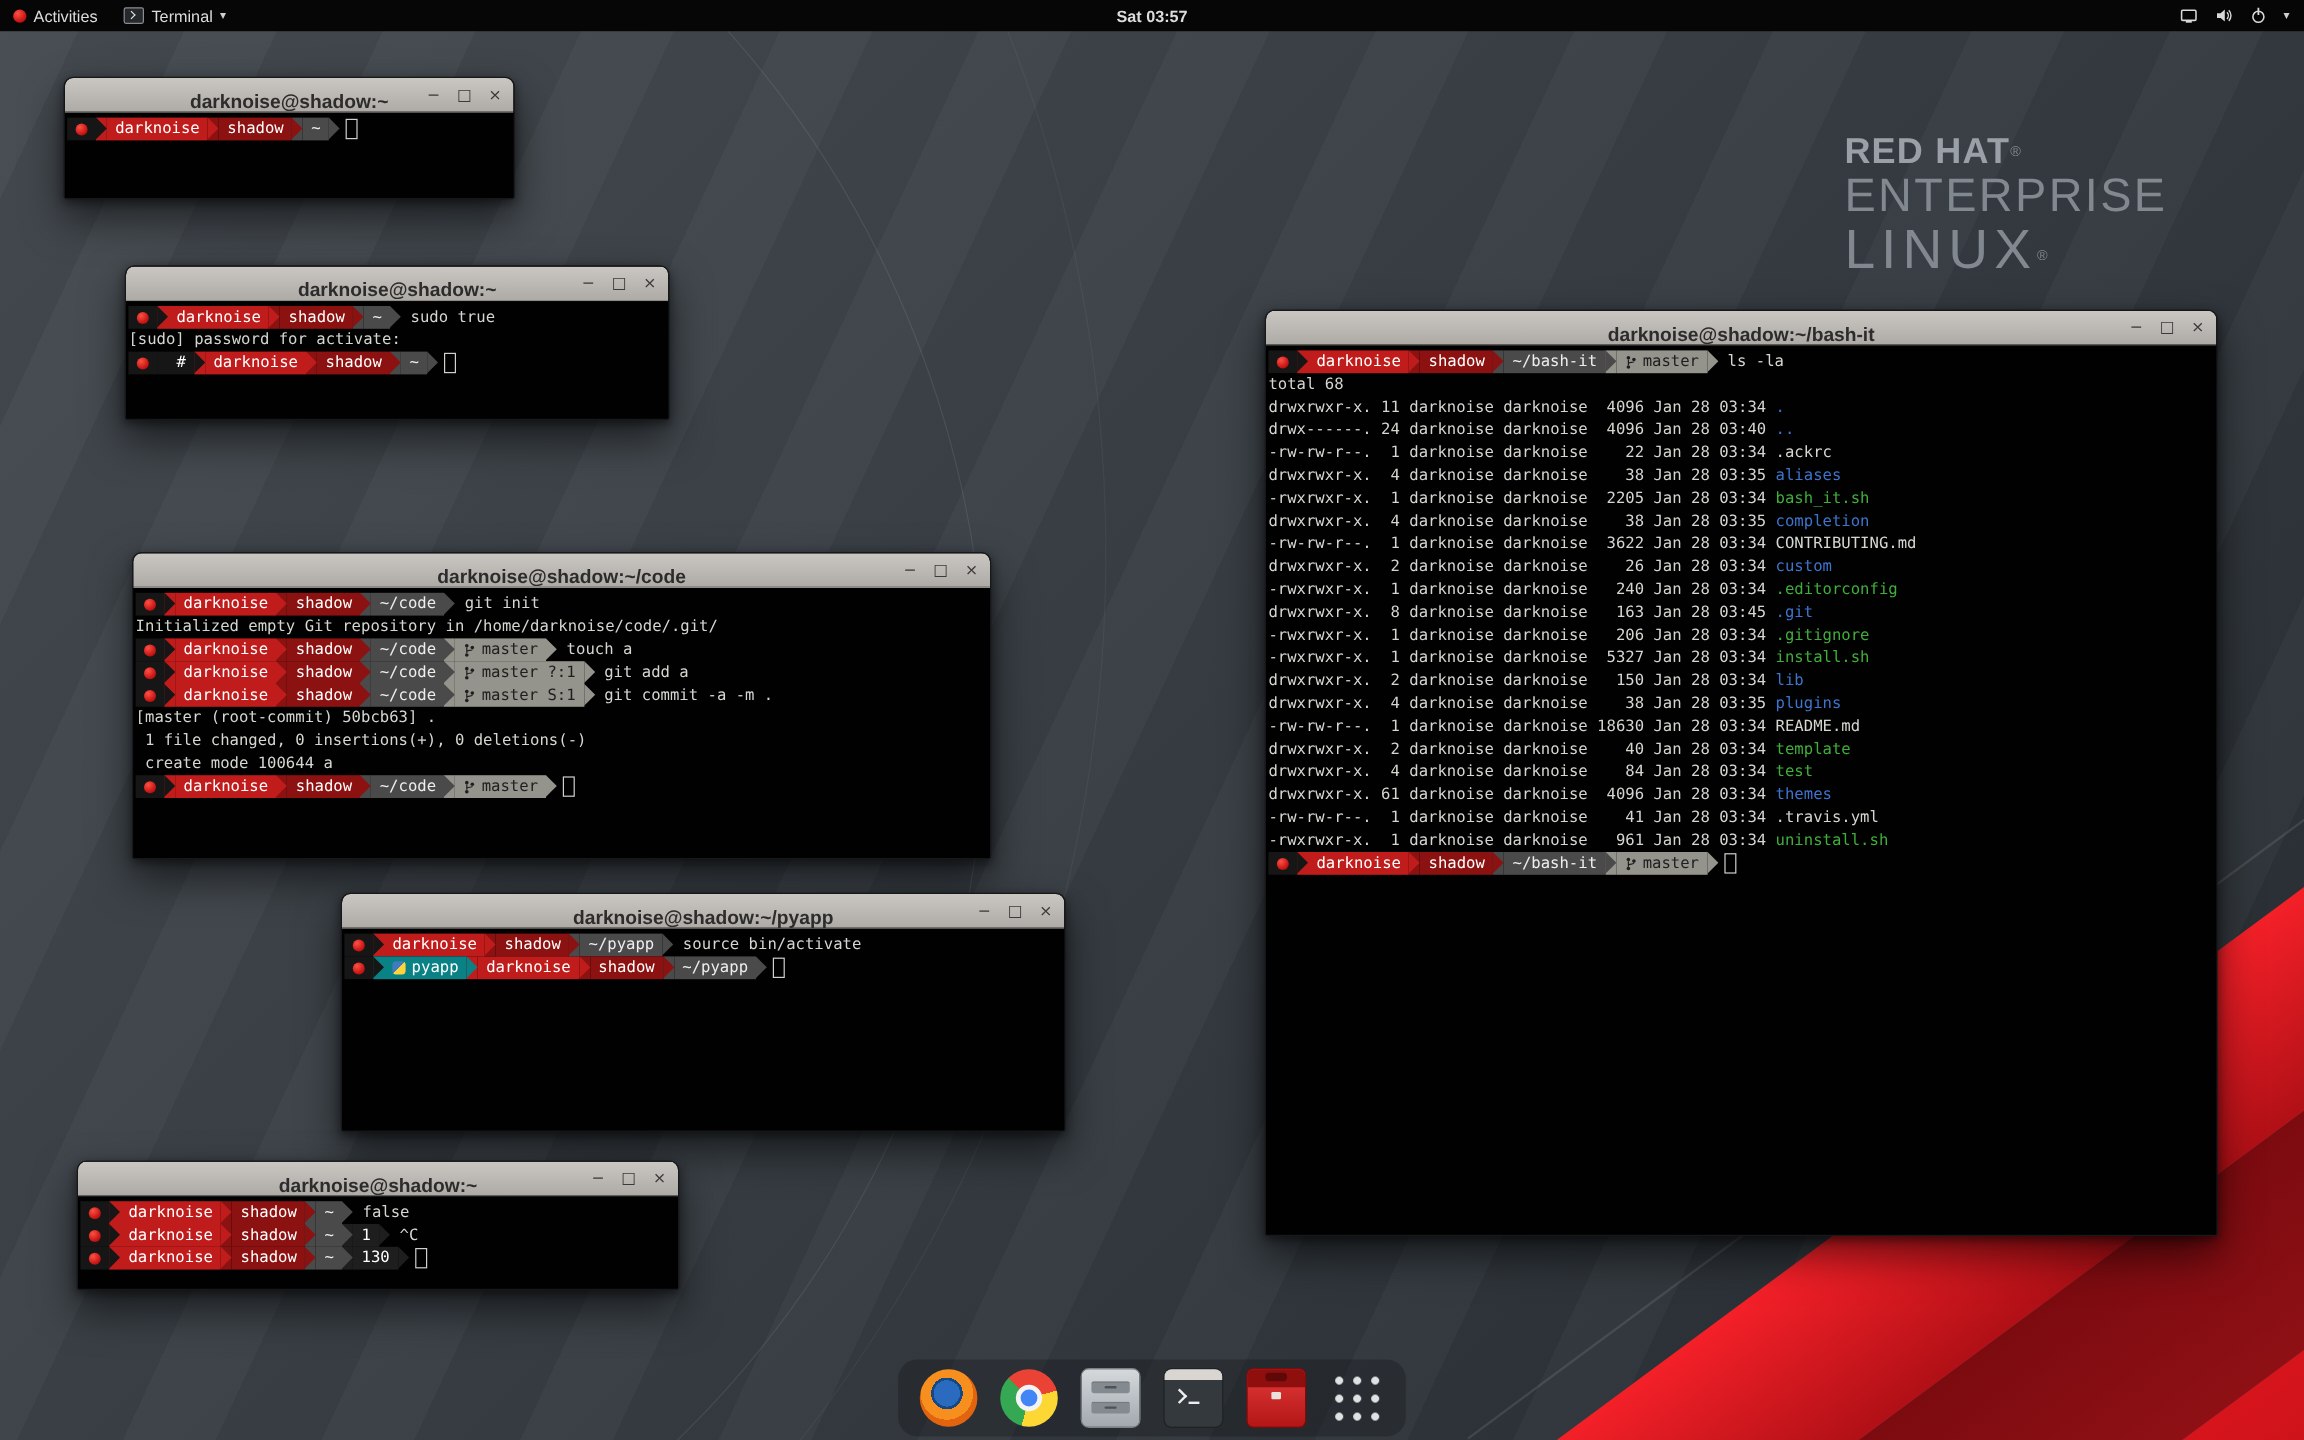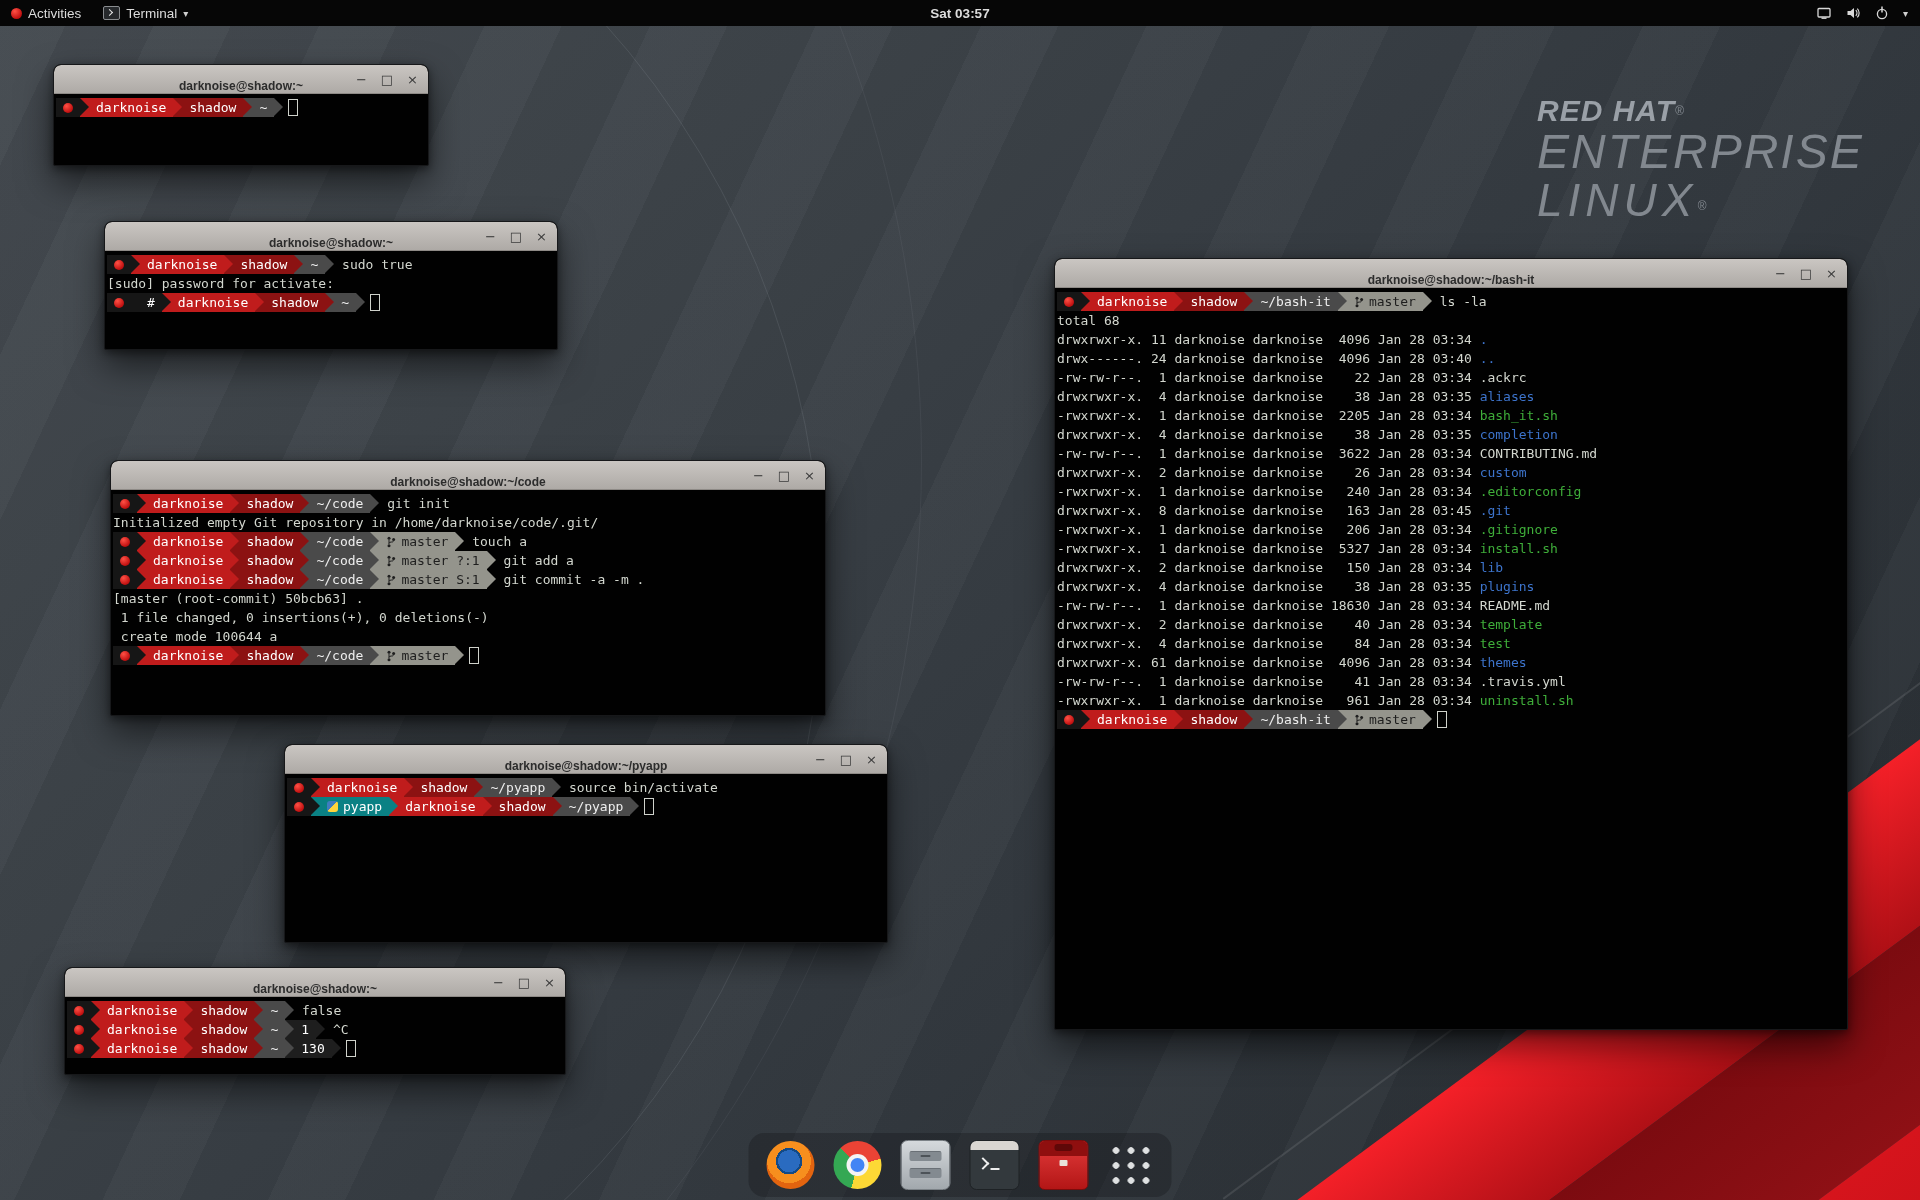--- a/index.html
+++ b/index.html
@@ -15,23 +15,23 @@
   #arc1{width:1700px;height:1700px;left:-880px;top:-260px;}
   #arc2{width:2400px;height:2400px;left:-1480px;top:-740px;border-color:rgba(220,228,235,0.06);}
   .ribbon{position:absolute;left:1250px;top:1235px;width:2200px;height:900px;
     transform:rotate(-36.5deg);transform-origin:0 0;z-index:1;}
   .ribbon .hairline{position:absolute;left:0;top:-46px;width:2200px;height:2px;background:rgba(255,255,255,0.10);}
   .ribbon .s1{width:2200px;height:150px;background:linear-gradient(to bottom,#f42028,#b01016);}
   .ribbon .s2{width:2200px;height:160px;background:linear-gradient(to bottom,#7c0b10,#8e1015);}
   .ribbon .s3{width:2200px;height:420px;background:linear-gradient(to bottom,#d6141c,#a30e13);}
 
   
-  .branding{position:absolute;left:1537px;top:94px;z-index:2;user-select:none;font-style:italic;}
+  .branding{position:absolute;left:1537px;top:110px;z-index:2;user-select:none;}
   .branding .b1{font-weight:bold;font-size:30px;letter-spacing:1px;color:#9aa0a7;}
-  .branding .b2{font-size:48px;letter-spacing:2px;color:#82888f;line-height:1.02;}
+  .branding .b2{font-size:39px;letter-spacing:2px;color:#82888f;line-height:1.02;}
   .branding .b3{font-size:46px;letter-spacing:5px;color:#82888f;line-height:1.02;}
   .branding sup{font-size:12px;color:#82888f;}
 
   
   .topbar{position:absolute;left:0;top:0;width:1920px;height:26px;background:#060606;
     z-index:10;display:flex;align-items:center;color:#dcdcdc;font-size:13.5px;}
   .tb-left{display:flex;align-items:center;height:100%;}
   .tb-item{display:flex;align-items:center;gap:6px;padding:0 11px;height:100%;cursor:default;}
   .tb-rh{width:11px;height:11px;border-radius:50%;
     background:radial-gradient(circle at 35% 30%,#ff5045,#c01010 70%);}
@@ -43,21 +43,21 @@
   .tb-right{margin-left:auto;display:flex;align-items:center;gap:13px;padding-right:12px;height:100%;}
   .tb-right svg{display:block;}
 
   
   .window{position:absolute;background:#010101;border:1px solid #17181a;
     border-radius:8px 8px 2px 2px;overflow:hidden;z-index:5;
     box-shadow:0 16px 34px rgba(0,0,0,0.55),0 3px 8px rgba(0,0,0,0.45);}
   .titlebar{height:28px;background:linear-gradient(#cac6c2,#aeaaa6);
     border-bottom:1px solid #8e8a86;border-radius:7px 7px 0 0;position:relative;
     display:flex;align-items:center;justify-content:center;cursor:default;}
-  .title{font-weight:bold;font-size:12px;color:#2c2c2c;font-family:"Liberation Sans",sans-serif;margin-top:13px;}
+  .title{font-weight:bold;font-size:16px;color:#2c2c2c;font-family:"Liberation Sans",sans-serif;margin-top:13px;}
   .controls{position:absolute;right:10px;top:0;height:100%;display:flex;align-items:center;gap:14px;}
   .wbtn{font-family:"DejaVu Sans",sans-serif;font-size:13px;color:#3a3a3a;line-height:1;cursor:default;}
   .term-body{padding:4px 2px 2px 2px;cursor:text;}
   .term-line{display:flex;align-items:center;height:19px;line-height:19px;
     font-family:"DejaVu Sans Mono",monospace;font-size:13px;white-space:pre;}
   .pl-seg{display:inline-flex;align-items:center;height:19px;padding:0 7px;gap:5px;flex:0 0 auto;}
   .seg-text{font-family:"DejaVu Sans Mono",monospace;font-size:13px;white-space:pre;}
   .pl-arrow{width:9px;height:19px;position:relative;flex:0 0 9px;background:transparent;}
   .pl-arrow .tri{position:absolute;left:0;top:0;width:0;height:0;
     border-top:9.5px solid transparent;border-bottom:9.5px solid transparent;border-left:9px solid transparent;}

